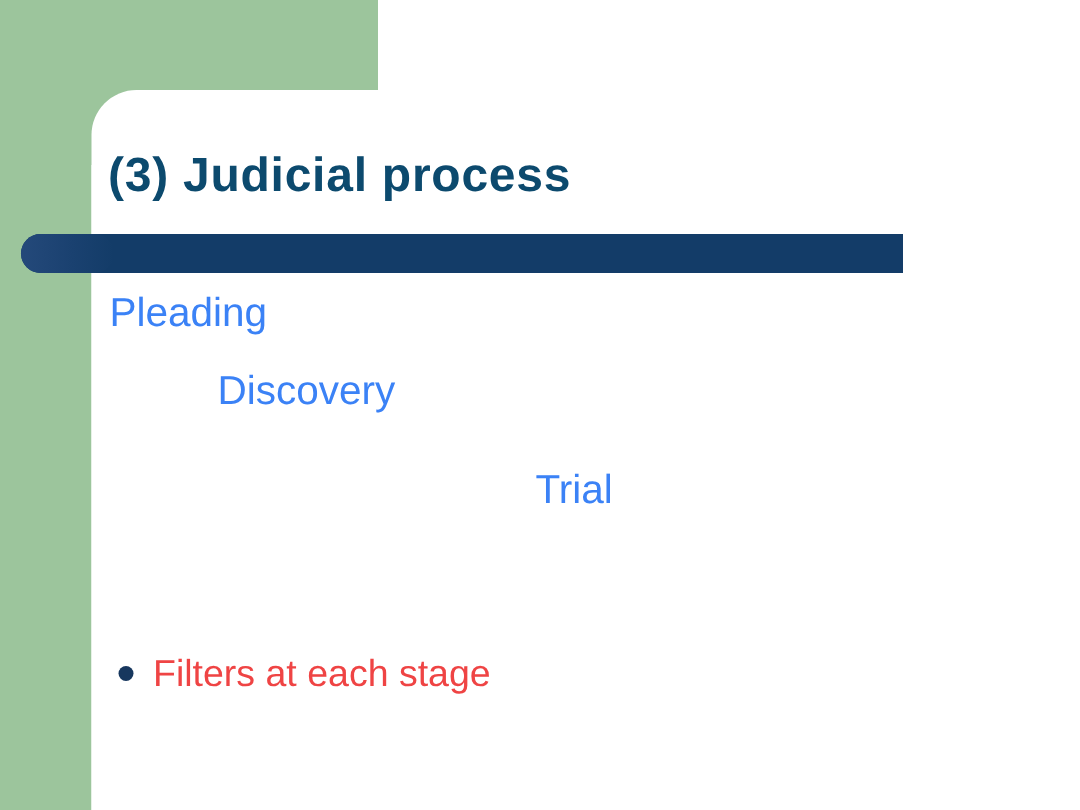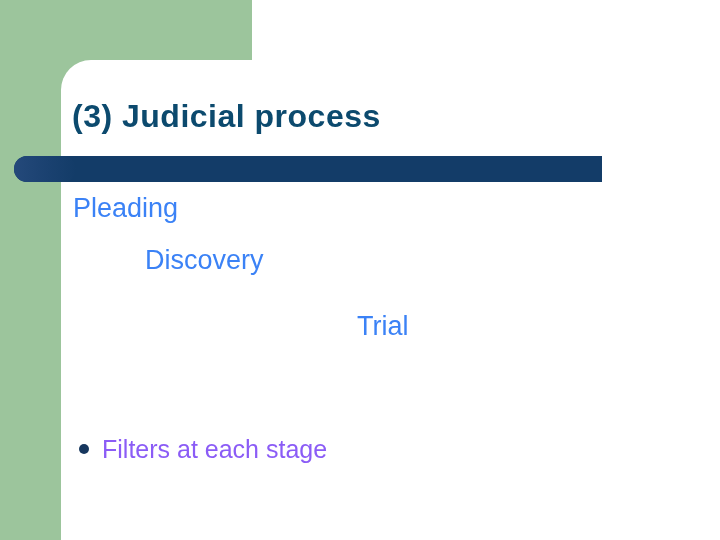--- a/index.html
+++ b/index.html
@@ -101,21 +101,21 @@
   .bullet-dot {
     width: 10px;
     height: 10px;
     border-radius: 50%;
     background: #17375E;
     margin-right: 13px;
     flex: 0 0 auto;
   }
   .bullet-text {
     font-size: 25px;
-    color: #8b5cf6;
+    color: #ef4444;
     white-space: nowrap;
     line-height: 1.2;
   }
 </style>
 </head>
 <body>
 
 <div class="slide">
 
   <div class="green-strip"></div>

